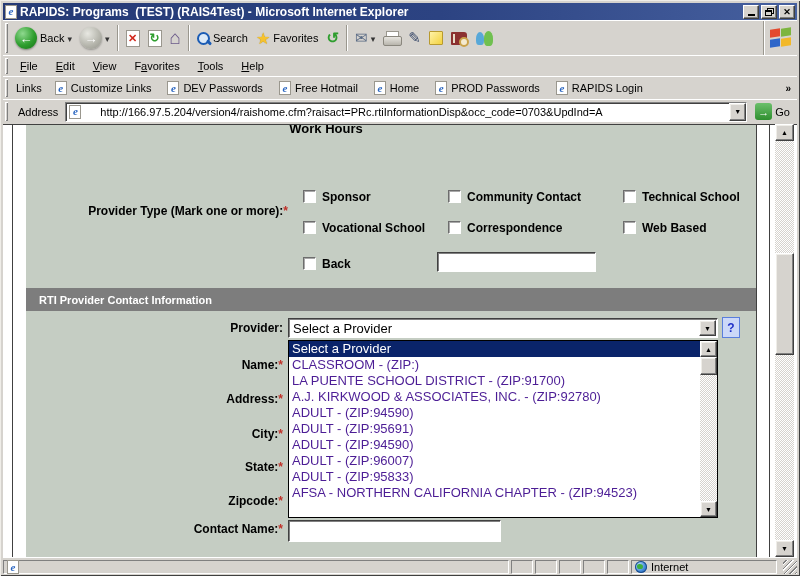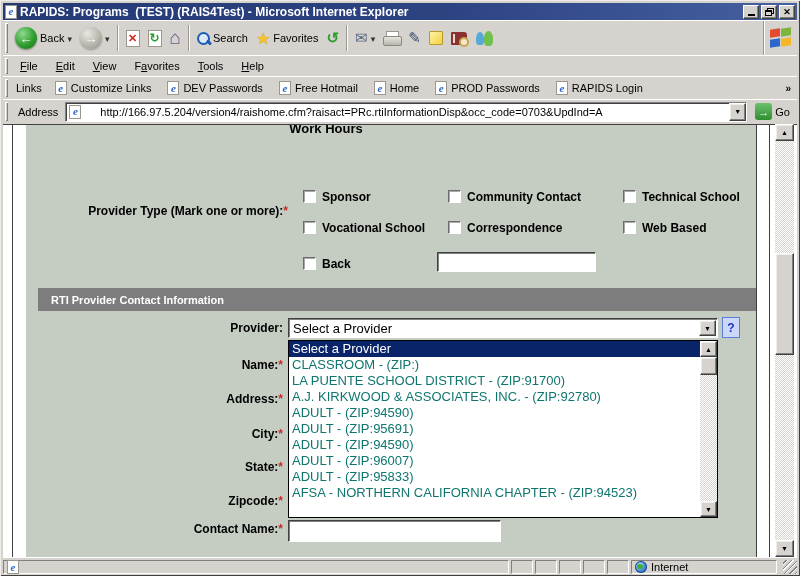--- a/index.html
+++ b/index.html
@@ -117,21 +117,21 @@
 
   .cb-grid { position:absolute; left:277px; top:64px; display:grid;
     grid-template-columns:145px 175px auto; row-gap:16px; }
   .cb { display:flex; align-items:center; gap:6px; font-weight:bold; height:15px; }
   .cb-box { width:13px; height:13px; background:#fff; border:1px solid; border-color:#6d6d6d #fff #fff #6d6d6d;
     box-shadow:inset 1px 1px 0 rgba(64,64,64,.45); flex:none; }
   .other-row { position:absolute; left:277px; top:131px; }
   .other-input { position:absolute; left:411px; top:127px; width:159px; height:20px; background:#fff;
     border:1px solid; border-color:#404040 #fff #fff #404040; box-shadow:inset 1px 1px 0 #808080; font-size:12px; padding:0 3px; }
 
-  .section-header { position:absolute; left:12px; top:163px; width:731px; height:23px; background:#7d7d7d;
+  .section-header { position:absolute; left:0; top:163px; width:731px; height:23px; background:#7d7d7d;
     color:#fff; font-weight:bold; font-size:11px; display:flex; align-items:center; padding-left:13px; }
 
   .flabel { position:absolute; left:0; width:257px; text-align:right; font-weight:bold; }
   .provider-label { top:196px; }
   .flabels .flabel:nth-child(1){ top:233px; }
   .flabels .flabel:nth-child(2){ top:267px; }
   .flabels .flabel:nth-child(3){ top:302px; }
   .flabels .flabel:nth-child(4){ top:335px; }
   .flabels .flabel:nth-child(5){ top:369px; }
   .flabels .flabel:nth-child(6){ top:397px; }
@@ -142,21 +142,21 @@
   .select-value { flex:1; padding-left:4px; white-space:nowrap; overflow:hidden; }
   .select-arrow { width:17px; height:16px; margin-right:1px; display:flex; align-items:center; justify-content:center; flex:none; }
   .select-arrow::before { content:"▼"; font-size:7px; }
   .help-btn { position:absolute; left:696px; top:192px; width:18px; height:21px; background:#ccd8f8;
     border:1px solid #5a7edc; color:#2030c8; font-weight:bold; font-size:12px;
     display:flex; align-items:center; justify-content:center; }
 
   .dropdown-list { position:absolute; left:262px; top:215px; width:430px; height:178px; background:#fff;
     border:1px solid #000; overflow:hidden; }
   .dropdown-opts { position:absolute; left:0; top:0; right:17px; }
-  .opt { height:16px; line-height:16px; font-size:13px; padding-left:3px; white-space:nowrap; overflow:hidden; color:#0f766e; }
+  .opt { height:16px; line-height:16px; font-size:13px; padding-left:3px; white-space:nowrap; overflow:hidden; color:#4c1d95; }
   .opt.selected { background:#0a246a; color:#fff; }
   .list-sb { position:absolute; right:0; top:0; width:17px; height:176px;
     background:repeating-conic-gradient(#fff 0% 25%, #d6d3ce 0% 50%) 0 0/2px 2px; }
   .sb-btn { position:absolute; left:0; width:17px; height:16px; display:flex; align-items:center; justify-content:center; font-size:7px; }
   .sb-btn.up { top:0; } .sb-btn.up::before { content:"▲"; }
   .sb-btn.down { bottom:0; } .sb-btn.down::before { content:"▼"; }
   .list-thumb { position:absolute; left:0; top:16px; width:17px; height:18px; }
 
   .contact-input { position:absolute; left:262px; top:395px; width:213px; height:22px; background:#fff;
     border:1px solid; border-color:#404040 #fff #fff #404040; box-shadow:inset 1px 1px 0 #808080; font-size:12px; padding:0 3px; }

